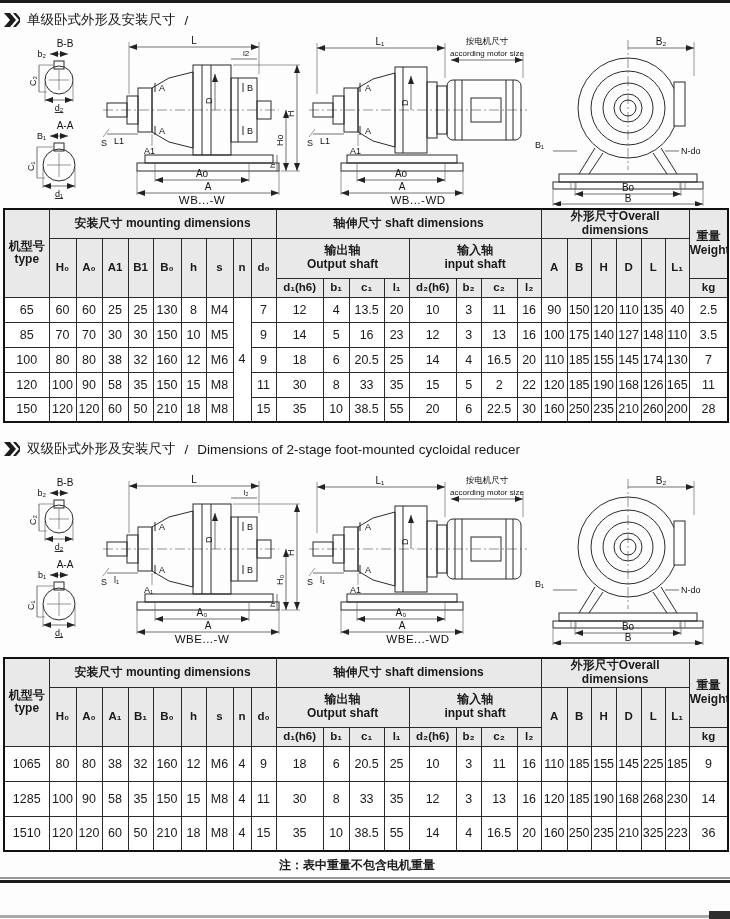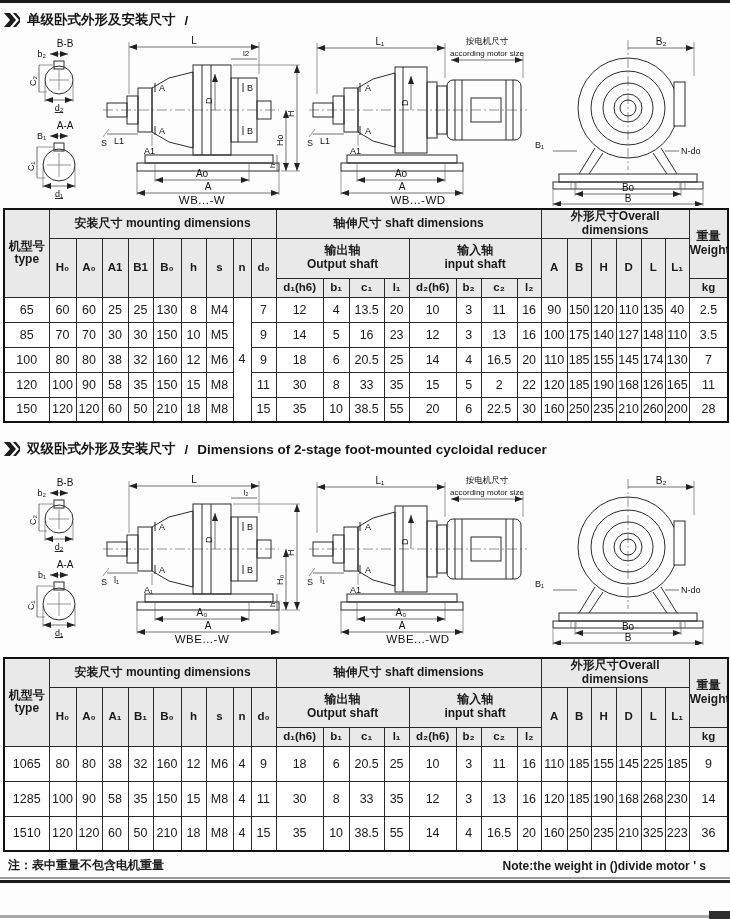--- a/index.html
+++ b/index.html
@@ -1,21 +1,21 @@
 <!DOCTYPE html>
 <html><head>
 <meta charset="utf-8">
 <style>
   html,body{margin:0;padding:0;background:#fff;}
   .page{position:relative;width:730px;height:919px;background:#fdfdfd;overflow:hidden;
         font-family:"Liberation Sans",sans-serif;color:#1a1a1a;}
   .topline{height:3px;background:#1c1c1c;}
   
   .tbar{display:flex;align-items:center;gap:7px;margin:8px 4px 5px 4px;
-        font-weight:bold;font-size:13.5px;color:#151515;white-space:nowrap;}
+        font-weight:normal;font-size:13.5px;color:#151515;white-space:nowrap;}
   .tbar .sep{margin:0 2px;}
   .ticon{flex:0 0 auto;}
   
   .drow{display:flex;align-items:flex-start;justify-content:space-between;margin:0 3px;}
   .drow2{padding-top:10px;padding-bottom:10px;}
   svg text{font:9px "Liberation Sans",sans-serif;fill:#111;stroke:none;}
   svg .tt{font-size:10px;}
   svg .t8{font-size:8px;}
   svg .t8z{font-size:8.5px;}
   svg .cap{font-size:11.5px;letter-spacing:.5px;}
@@ -32,21 +32,21 @@
   .spec thead th{background:#e9e9e9;font-size:12px;font-weight:bold;line-height:1.15;}
   .spec thead .sub{font-size:11.5px;}
   .spec tbody td{font-size:12.5px;background:#fff;}
   .spec thead tr:nth-child(1){height:23px;}
   .spec thead tr:nth-child(2){height:40px;}
   .spec thead tr:nth-child(3){height:19px;}
   .t1 tbody tr{height:25px;}
   .t2 tbody tr{height:35px;}
   
   .noterow{display:flex;justify-content:space-between;align-items:center;
-           font-weight:bold;font-size:12px;margin:5px 24px 3px 8px;}
+           font-weight:bold;font-size:12px;margin:5px 24px 3px 8px;flex-direction:column;}
   .rule1{height:2px;background:#9a9a9a;margin:0 0 1px 0;}
   .rule2{height:3px;background:#1c1c1c;}
   .bottombar{position:absolute;left:0;right:0;bottom:1px;height:3px;background:#a9a9a9;}
   .corner{position:absolute;right:0;bottom:0;width:21px;height:8px;background:#2e2e2e;}
 </style>
 </head>
 <body>
 
 <svg width="0" height="0" style="position:absolute" aria-hidden="true">
   <defs>
@@ -805,20 +805,19 @@
             <td>325</td>
             <td>223</td>
             <td>36</td>
           </tr>
         </tbody>
 </table>
 </div>
 
   <div class="noterow">
     <span>注：表中重量不包含电机重量</span>
-    <span>Note:the weight in ()divide motor ' s</span>
   </div>
   <div class="rule1"></div>
   <div class="rule2"></div>
 
   <div class="bottombar"></div>
   <div class="corner"></div>
 </div>
 
 </body></html>

